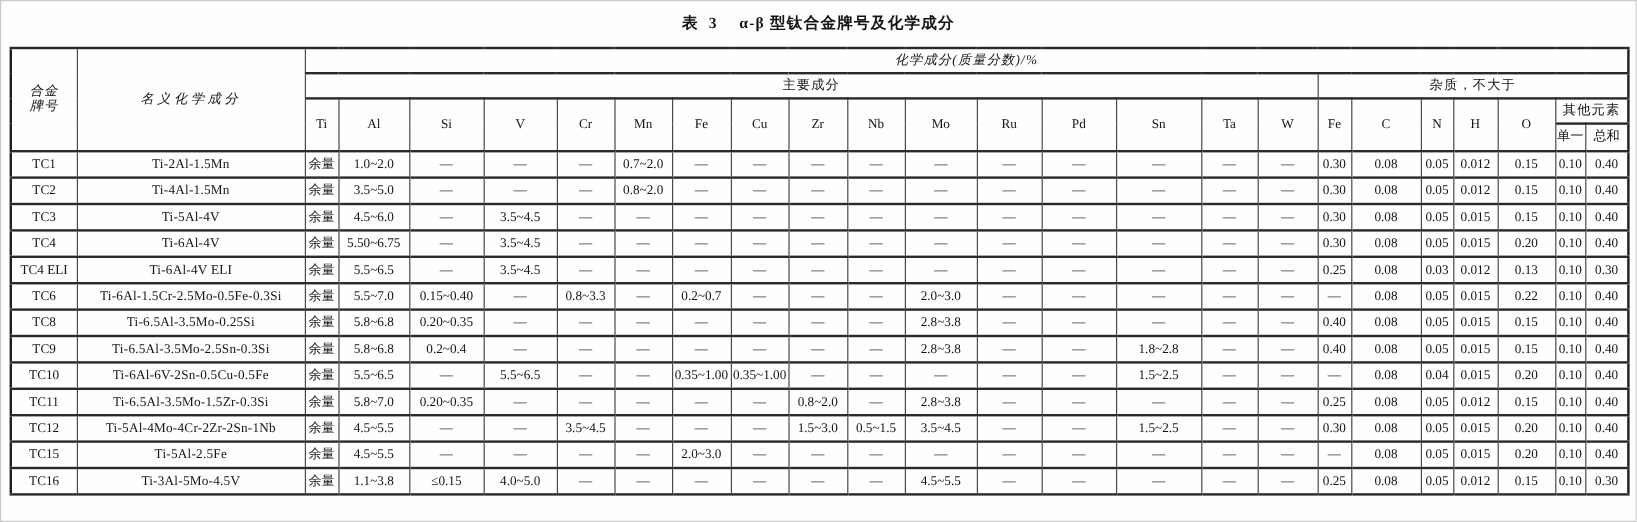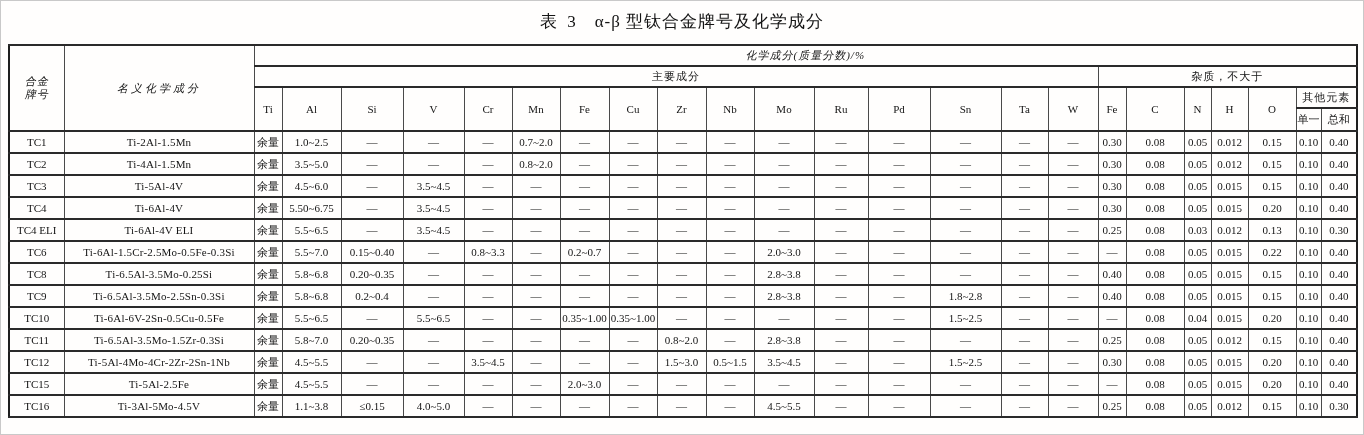--- a/index.html
+++ b/index.html
@@ -11,22 +11,22 @@
     overflow: hidden;
   }
   .page {
     width: 1364px; height: 435px;
     box-sizing: border-box;
     border: 1px solid #c9c9c9;
     background: #fffefd;
   }
   .doc-title {
     text-align: center;
-    font-weight: normal;
-    font-size: 17px;
+    font-weight: bold;
+    font-size: 13px;
     padding-top: 9px;
     margin-bottom: 11px;
     letter-spacing: 1px;
     white-space: nowrap;
   }
   .doc-title .title-prefix { margin-right: 16px; letter-spacing: 3px; }
   table.alloy {
     table-layout: fixed;
     border-collapse: collapse;
     margin-left: 7px;
@@ -138,21 +138,21 @@
       <tr class="h-sub">
         <th>单一</th>
         <th>总和</th>
       </tr>
     </thead>
     <tbody>
         <tr>
           <td class="c-grade">TC1</td>
           <td class="c-nominal">Ti-2Al-1.5Mn</td>
           <td class="c-ti">余量</td>
-          <td>1.0~2.5</td>
+          <td>1.0~2.0</td>
           <td>—</td>
           <td>—</td>
           <td>—</td>
           <td>0.7~2.0</td>
           <td>—</td>
           <td>—</td>
           <td>—</td>
           <td>—</td>
           <td>—</td>
           <td>—</td>

